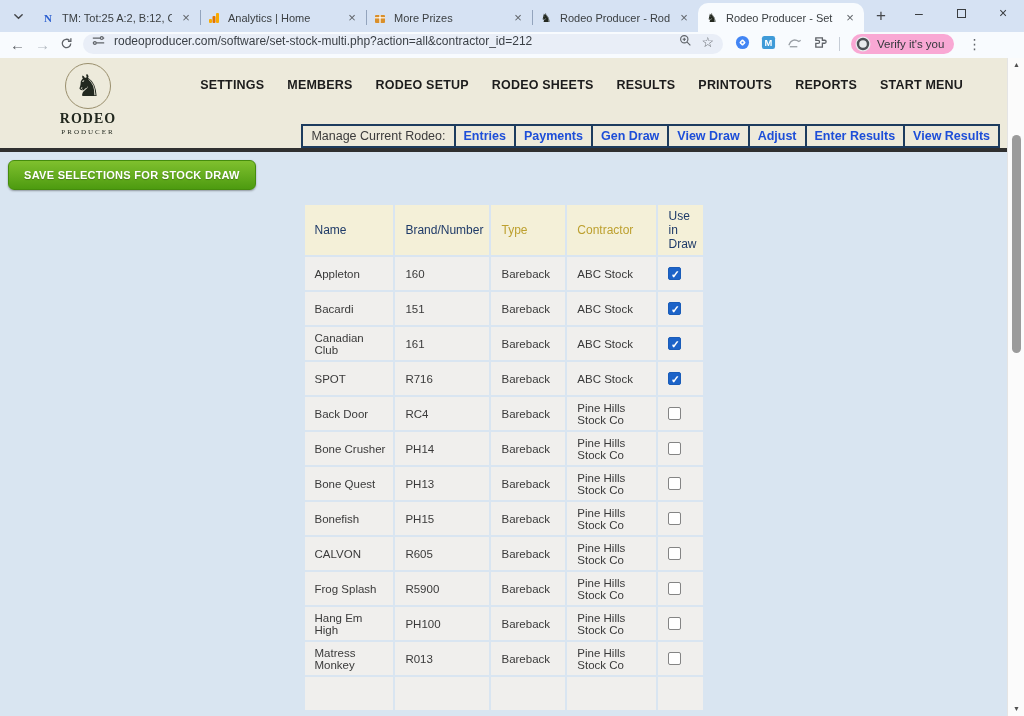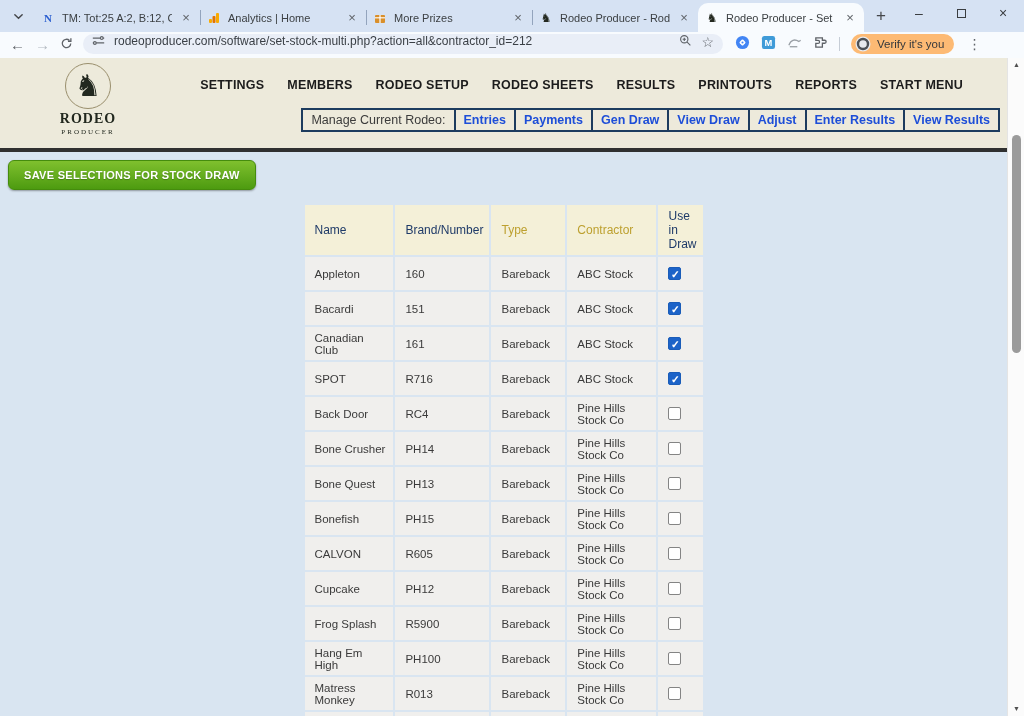--- a/index.html
+++ b/index.html
@@ -25,35 +25,35 @@
 
   
   .toolbar { height:26px; background:#f8fbfe; display:flex; align-items:center; padding:0 10px 2px 10px; gap:10px; }
   .navbtn { font-size:15px; color:#5f6368; line-height:1; background:none; border:none; }
   .navbtn.disabled { color:#b3bac1; }
   .omnibox { flex:0 0 640px; height:20px; background:#e9eef7; border-radius:10px; display:flex; align-items:flex-start; padding:0 9px; gap:9px; }
   .url { font-size:12px; color:#3a3f45; flex:1; white-space:nowrap; overflow:hidden; }
   .ombtn { display:flex; align-items:center; color:#5f6368; }
   .ext-row { display:flex; align-items:center; gap:11px; margin-left:2px; }
   .sep { width:1px; height:14px; background:#c6cdd6; }
-  .profile { display:flex; align-items:center; gap:6px; background:#fdba74; border-radius:11px; padding:2px 10px 2px 4px; font-size:11.5px; color:#34383c; }
+  .profile { display:flex; align-items:center; gap:6px; background:#f9a8d4; border-radius:11px; padding:2px 10px 2px 4px; font-size:11.5px; color:#34383c; }
   .dots { font-size:14px; color:#5f6368; letter-spacing:0; padding:0 2px; }
 
   
   .viewport { position:absolute; top:58px; left:0; width:1024px; height:658px; background:#d9e5f1; overflow:hidden; }
   .page { width:1007px; }
   .site-header { height:90px; background:#edeadb; position:relative; }
   .logo { position:absolute; left:45px; top:2px; width:86px; text-align:center; color:#22281f; }
   .logo-circle { width:46px; height:46px; margin:3px auto 0; border:1px solid #9a8f6d; border-radius:50%; display:flex; align-items:center; justify-content:center; }
   .logo-horse { font-family:"DejaVu Sans", sans-serif; font-size:30px; line-height:1; color:#22281f; }
   .logo-name { font-family:"Liberation Serif", serif; font-weight:bold; font-size:14px; letter-spacing:1px; margin-top:2px; }
   .logo-sub { font-family:"Liberation Serif", serif; font-size:7px; letter-spacing:2px; margin-top:1px; }
   .main-nav { position:absolute; top:20px; right:44px; display:flex; gap:23px; }
   .nav-item { font-size:12.5px; font-weight:bold; color:#1c1c1c; letter-spacing:.2px; cursor:pointer; }
-  .manage { position:absolute; top:50px; right:7px; display:flex; border:2px solid #1d3c5e; background:#edeadb; align-items:stretch; }
+  .manage { position:absolute; top:66px; right:7px; display:flex; border:2px solid #1d3c5e; background:#edeadb; align-items:stretch; }
   .manage-label { font-size:12.5px; color:#3b3b3b; padding:3px 8px; white-space:nowrap; }
   .manage-link { font-size:12.5px; font-weight:bold; color:#1d4ed8; padding:3px 8px; border-left:2px solid #1d3c5e; white-space:nowrap; cursor:pointer; }
   .divider { height:4px; background:#303030; width:1007px; }
 
   
   .content { padding-top:8px; }
   .save-btn { margin-left:8px; height:30px; padding:0 15px; font-family:"Liberation Sans",sans-serif; font-size:11px; font-weight:bold; color:#fff; letter-spacing:.3px; background:linear-gradient(#7fc02e,#4d9b10); border:1px solid #458c0d; border-radius:6px; box-shadow:0 1px 2px rgba(0,0,0,.35); text-shadow:0 1px 1px rgba(0,0,0,.25); }
   .table-wrap { width:402px; margin:13px auto 0; }
   table { border-collapse:separate; border-spacing:2px; }
   th, td { font-size:11.5px; text-align:left; vertical-align:middle; padding:0 6px 0 10px; }
@@ -327,29 +327,20 @@
                 <tr>
     <td class="col-name">CALVON</td>
     <td class="col-brand">R605</td>
     <td class="col-type">Bareback</td>
     <td class="col-contr">Pine Hills Stock Co</td>
     <td class="col-use cb-cell">
       <span class="cb"></span>
     </td>
   </tr>
                 <tr>
-    <td class="col-name">Cupcake</td>
-    <td class="col-brand">PH12</td>
-    <td class="col-type">Bareback</td>
-    <td class="col-contr">Pine Hills Stock Co</td>
-    <td class="col-use cb-cell">
-      <span class="cb"></span>
-    </td>
-  </tr>
-                <tr>
     <td class="col-name">Frog Splash</td>
     <td class="col-brand">R5900</td>
     <td class="col-type">Bareback</td>
     <td class="col-contr">Pine Hills Stock Co</td>
     <td class="col-use cb-cell">
       <span class="cb"></span>
     </td>
   </tr>
                 <tr>
     <td class="col-name">Hang Em High</td>

